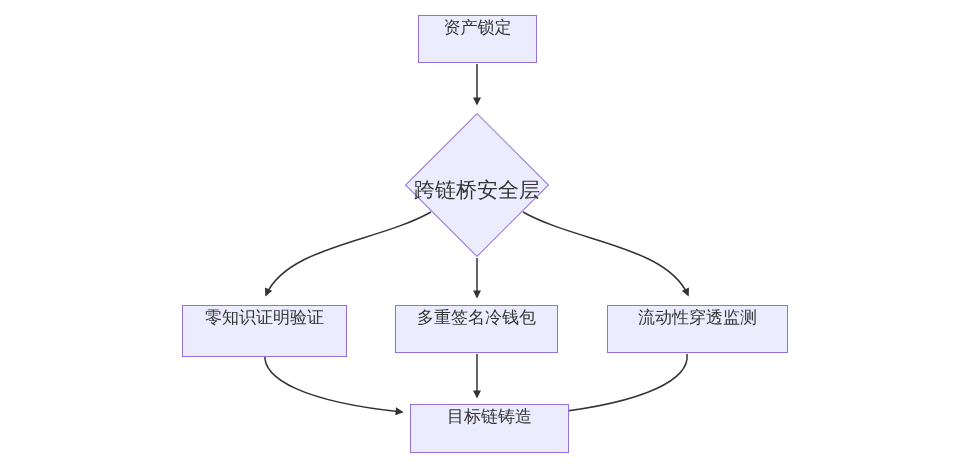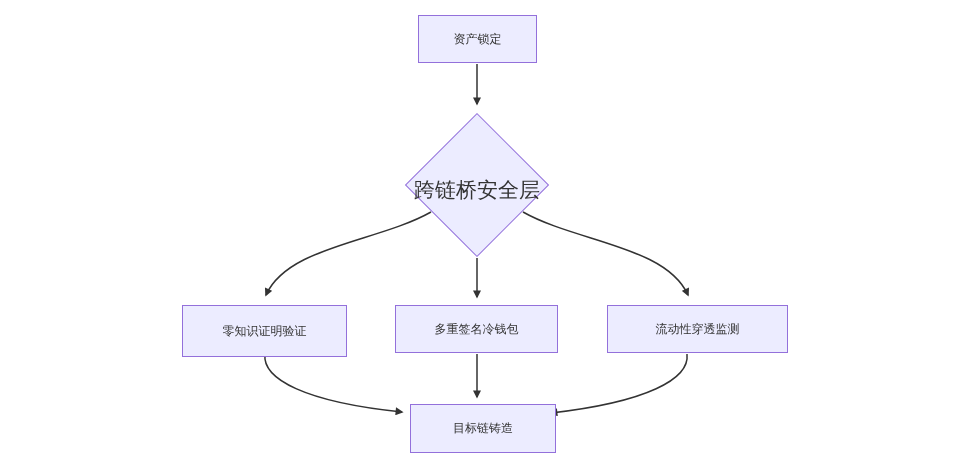--- a/index.html
+++ b/index.html
@@ -31,23 +31,22 @@
   .edges marker path {
     fill: var(--edge-color, #333333);
     stroke: none;
   }
   .node {
     position: absolute;
     box-sizing: border-box;
     background: var(--node-fill, #ECECFF);
     border: 1px solid var(--node-border, #9370DB);
     display: flex;
-    align-items: center;
     justify-content: center;
-    font-size: 12px;
+    font-size: 17px;
     color: var(--text-color, #333333);
     white-space: nowrap;
   }
   .diamond-shape {
     position: absolute;
     left: 426px;
     top: 134px;
     width: 102px;
     height: 102px;
     box-sizing: border-box;
@@ -100,17 +99,17 @@
   </div>
 
   <div class="node" style="left:395px; top:305px; width:163px; height:48px;">
     <span>多重签名冷钱包</span>
   </div>
 
   <div class="node" style="left:607px; top:305px; width:181px; height:48px;">
     <span>流动性穿透监测</span>
   </div>
 
-  <div class="node" style="left:410px; top:404px; width:146px; height:49px;">
+  <div class="node" style="left:410px; top:404px; width:159px; height:49px;">
     <span>目标链铸造</span>
   </div>
 
 </div>
 
 </body></html>

